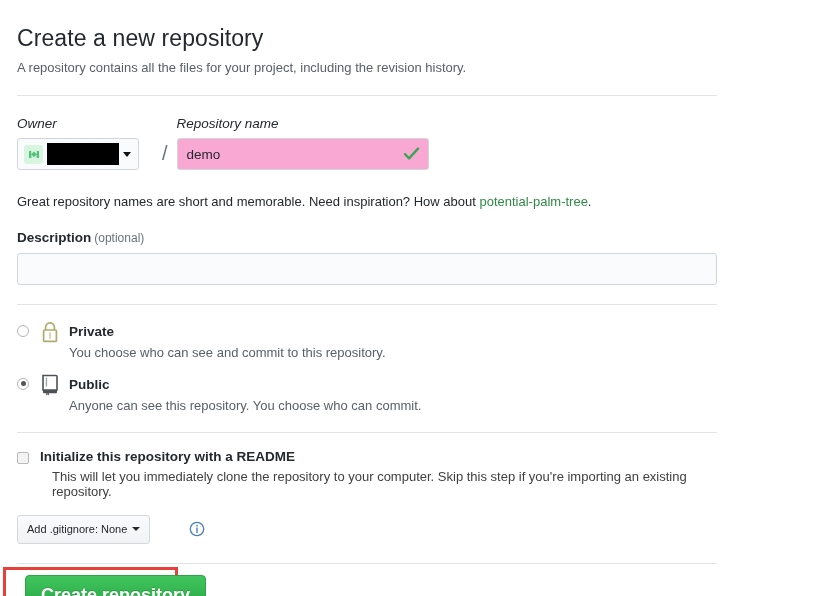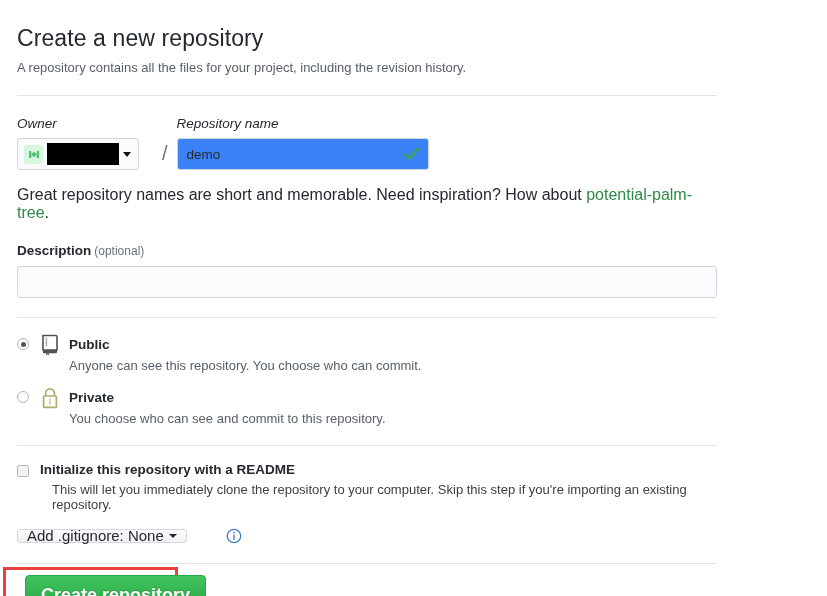--- a/index.html
+++ b/index.html
@@ -115,38 +115,38 @@
   .repo-input-wrap {
     position: relative;
     height: 32px;
   }
   .repo-input {
     width: 100%;
     height: 32px;
     box-sizing: border-box;
     border: 1px solid #d1d5da;
     border-radius: 3px;
-    background: #3b82f6;
+    background: #f9a8d4;
     font-family: "Liberation Sans", sans-serif;
     font-size: 13.5px;
     color: #24292e;
     padding: 0 32px 0 9px;
     outline: none;
   }
   .repo-check {
     position: absolute;
     right: 9px;
     top: 7px;
     pointer-events: none;
   }
 
   .hint {
-    font-size: 16px;
-    color: #24292e;
-    margin-top: 16px;
+    font-size: 13px;
+    color: #24292e;
+    margin-top: 24px;
   }
   .hint-link {
     color: #2f8a45;
     text-decoration: none;
     cursor: pointer;
   }
 
   
   .desc-block { margin-top: 19px; }
   .desc-label {
@@ -252,27 +252,27 @@
   }
 
   .dropdown-row {
     display: flex;
     align-items: center;
     margin-top: 16px;
   }
   .dropbtn {
     display: inline-flex;
     align-items: center;
-    height: 14px;
+    height: 29px;
     box-sizing: border-box;
     padding: 0 9px;
     border: 1px solid #d5d8db;
     border-radius: 3px;
     background: linear-gradient(#fafbfc, #f1f2f4);
-    font-size: 15px;
+    font-size: 11px;
     color: #24292e;
     cursor: pointer;
     white-space: nowrap;
   }
   .dropbtn .caret {
     width: 0; height: 0;
     margin-left: 5px;
     border-left: 4px solid transparent;
     border-right: 4px solid transparent;
     border-top: 4px solid #24292e;
@@ -365,49 +365,49 @@
   <div class="desc-block">
     <span class="desc-label">Description</span><span class="desc-optional">(optional)</span>
     <input class="desc-input" type="text" value="" style="">
   </div>
 
   <hr class="divider desc">
 
   <div class="vis-block">
 
     <div class="vis-option">
+      <span class="radio"></span>
+      <span class="vis-icon">
+        <svg width="20" height="22" viewBox="0 0 20 22" aria-hidden="true">
+          <path d="M5.6 9V6.3a4.4 4.4 0 0 1 8.8 0V9" fill="none" stroke="#b0aa6e" stroke-width="1.7"></path>
+          <rect x="3.6" y="9" width="12.8" height="11.4" rx="1" fill="#ffffff" stroke="#b0aa6e" stroke-width="1.7"></rect>
+          <path d="M10 12v.9M10 14.2v.9M10 16.4v.9" stroke="#c9c49a" stroke-width="1.6" stroke-linecap="round"></path>
+        </svg>
+      </span>
+      <span class="vis-text">
+        <span class="vis-title">Private</span>
+        <div class="vis-desc">You choose who can see and commit to this repository.</div>
+      </span>
+    </div>
+
+    <div class="vis-option">
       <span class="radio checked"></span>
       <span class="vis-icon">
         <svg width="20" height="22" viewBox="0 0 20 22" aria-hidden="true">
           <path d="M3 1.5h13a1 1 0 0 1 1 1V16H3z" fill="#ffffff" stroke="#4c5257" stroke-width="1.6"></path>
           <path d="M3 16h14v2.2a1 1 0 0 1-1 1H4a1 1 0 0 1-1-1z" fill="#4c5257"></path>
           <path d="M6.4 4.2v.9M6.4 6.4v.9M6.4 8.6v.9M6.4 10.8v.9" stroke="#9aa0a6" stroke-width="1.5" stroke-linecap="round"></path>
           <path d="M6.2 19.2v2.2l1.5-1.1 1.4 1.1v-2.2z" fill="#4c5257"></path>
         </svg>
       </span>
       <span class="vis-text">
         <span class="vis-title">Public</span>
         <div class="vis-desc">Anyone can see this repository. You choose who can commit.</div>
       </span>
     </div>
-
-    <div class="vis-option">
-      <span class="radio"></span>
-      <span class="vis-icon">
-        <svg width="20" height="22" viewBox="0 0 20 22" aria-hidden="true">
-          <path d="M5.6 9V6.3a4.4 4.4 0 0 1 8.8 0V9" fill="none" stroke="#b0aa6e" stroke-width="1.7"></path>
-          <rect x="3.6" y="9" width="12.8" height="11.4" rx="1" fill="#ffffff" stroke="#b0aa6e" stroke-width="1.7"></rect>
-          <path d="M10 12v.9M10 14.2v.9M10 16.4v.9" stroke="#c9c49a" stroke-width="1.6" stroke-linecap="round"></path>
-        </svg>
-      </span>
-      <span class="vis-text">
-        <span class="vis-title">Private</span>
-        <div class="vis-desc">You choose who can see and commit to this repository.</div>
-      </span>
-    </div>
   </div>
 
   <hr class="divider vis">
 
   <div class="readme-block">
     <div class="readme-row">
       <span class="checkbox"></span>
       <span class="readme-title">Initialize this repository with a README</span>
     </div>
     <div class="readme-desc">This will let you immediately clone the repository to your computer. Skip this step if you're importing an existing repository.</div>

